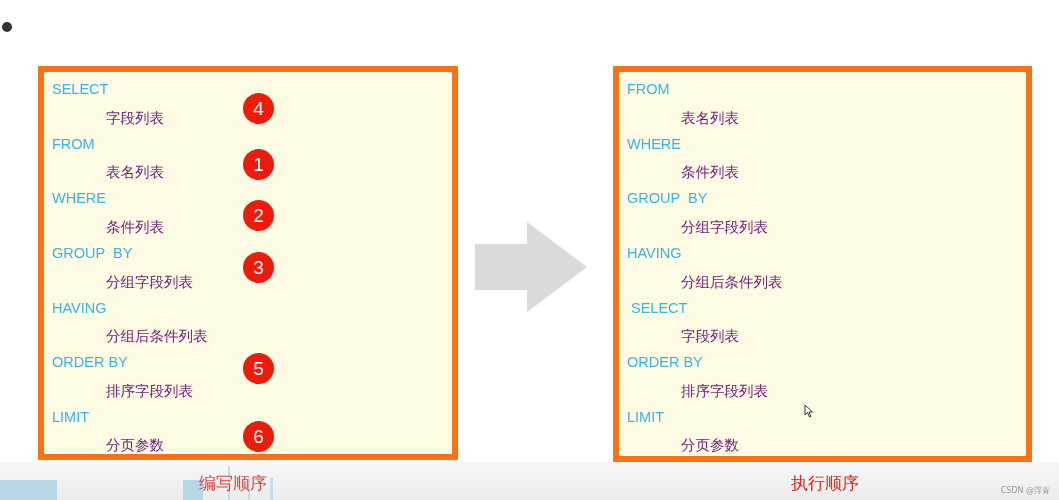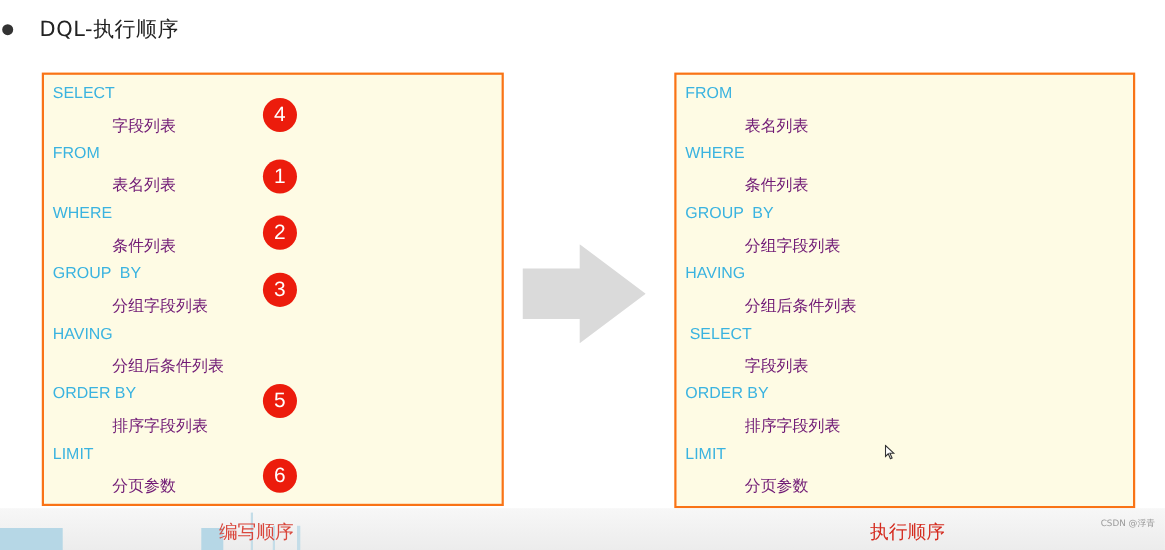--- a/index.html
+++ b/index.html
@@ -13,21 +13,21 @@
     display: flex; align-items: center;
   }
   .bullet {
     width: 10px; height: 10px; border-radius: 50%; background: #333;
     margin-left: 2px; margin-right: 24px;
   }
   .heading-text { font-size: 19px; color: #222; letter-spacing: 0.5px; }
 
   .box {
     position: absolute; background: #fefbe4;
-    border: 2px solid #f97316; box-sizing: border-box;
+    border: 6px solid #f97316; box-sizing: border-box;
   }
   .box.left { left: 38px; top: 66px; width: 420px; height: 394px; }
   .box.right { left: 613px; top: 66px; width: 419px; height: 396px; }
 
   .kw {
     position: absolute; left: 8px; font-size: 14.5px; color: #3ab3e0;
     font-family: "Liberation Sans", sans-serif; white-space: pre;
   }
   .val {
     position: absolute; left: 62px; font-size: 14.5px; color: #701a75;
@@ -50,30 +50,29 @@
   .deco3 { position: absolute; left: 228px; top: 466px; width: 2px; height: 34px; background: #c4dde8; }
   .deco4 { position: absolute; left: 248px; top: 478px; width: 2px; height: 22px; background: #c4dde8; }
   .deco5 { position: absolute; left: 270px; top: 478px; width: 3px; height: 22px; background: #c4dde8; }
 
   .caption {
     position: absolute; top: 472px; font-size: 17px; color: #d42a1e; font-weight: normal;
   }
   .caption.left { left: 199px; color: #d9473c; }
   .caption.right { left: 791px; }
   .watermark {
-    position: absolute; right: 9px; top: 470px; font-size: 8px; color: #9a9a9a;
+    position: absolute; right: 9px; top: 485px; font-size: 8px; color: #9a9a9a;
   }
   .cursor { position: absolute; left: 804px; top: 404px; width: 10px; height: 14px; }
 </style>
 </head>
 <body>
 
 <div class="heading">
   <span class="bullet"></span>
-  <span class="heading-text">DQL-执行顺序</span>
 </div>
 
 <div class="box left">
   <span class="kw" style="top:9px">SELECT</span>
   <span class="val" style="top:37px">字段列表</span>
   <span class="badge" style="left:199px;top:21px">4</span>
 
   <span class="kw" style="top:64px">FROM</span>
   <span class="val" style="top:91px">表名列表</span>
   <span class="badge" style="left:199px;top:77px">1</span>

